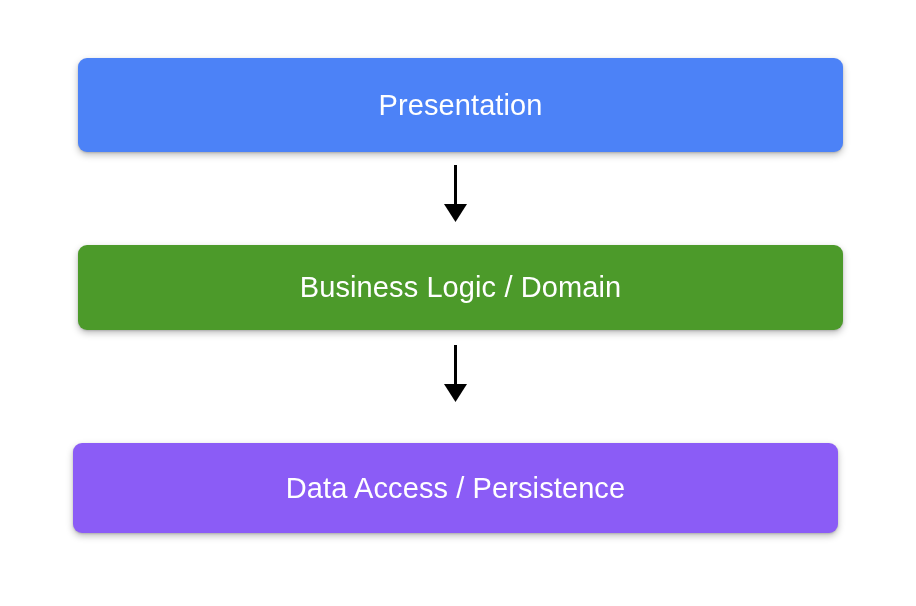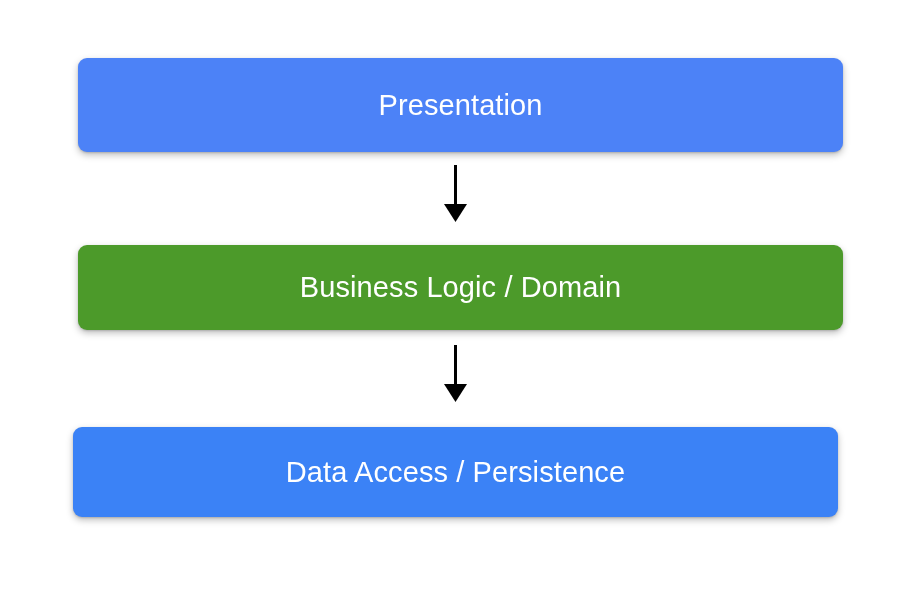--- a/index.html
+++ b/index.html
@@ -78,21 +78,21 @@
 <div id="diagram-canvas">
 
   <div class="layer-node" id="node-business-logic" style="background:#4C9A2A;">
     <span class="layer-label">Business Logic / Domain</span>
   </div>
 
   <div class="layer-node" id="node-presentation" style="background:#4C82F7;">
     <span class="layer-label">Presentation</span>
   </div>
 
-  <div class="layer-node" id="node-data-access" style="background:#3b82f6;">
+  <div class="layer-node" id="node-data-access" style="background:#8b5cf6;margin-top:16px;">
     <span class="layer-label">Data Access / Persistence</span>
   </div>
 
   <svg class="flow-arrow" viewBox="0 0 916 606">
 
     <g>
       <line x1="455.5" y1="165" x2="455.5" y2="206" stroke="#000000" stroke-width="3"></line>
       <polygon points="444,204 467,204 455.5,222" fill="#000000"></polygon>
     </g>
 

